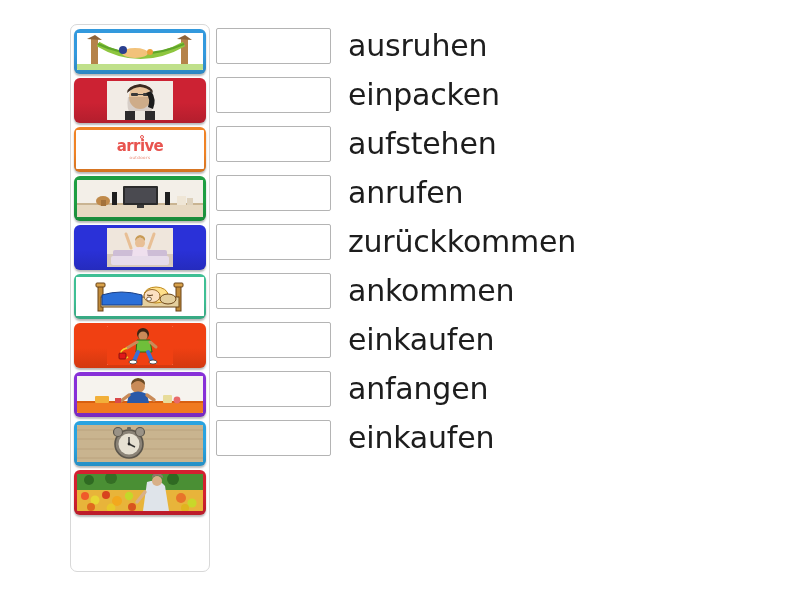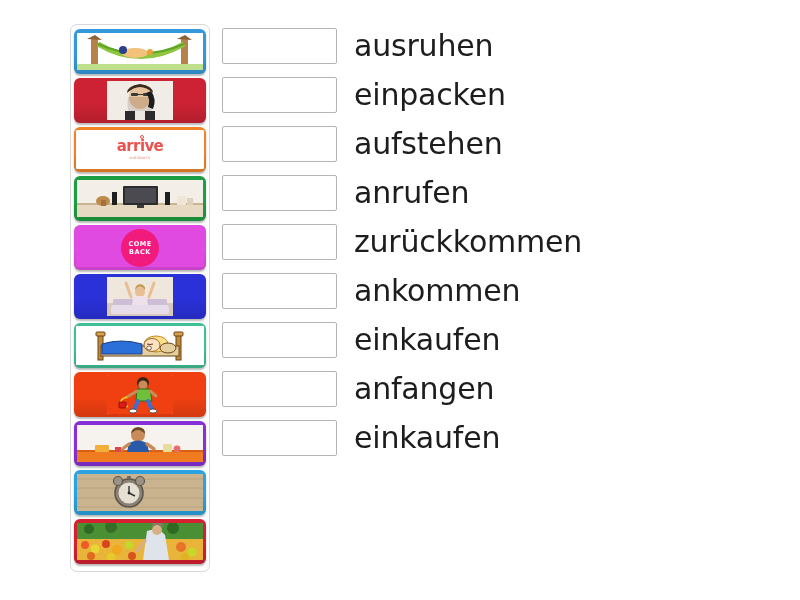--- a/index.html
+++ b/index.html
@@ -53,21 +53,21 @@
     align-items: center;
     justify-content: center;
   }
   
   .tile.wide .thumb { width: 126px; height: 37px; }
   .tile.full .thumb { width: 128px; height: 39px; }
 
   
   .answers {
     position: absolute;
-    left: 222px; top: 28px;
+    left: 216px; top: 28px;
     width: 540px;
     display: flex;
     flex-direction: column;
     gap: 13px;
   }
   .answer-row {
     display: flex;
     align-items: center;
     height: 36px;
   }
@@ -188,30 +188,20 @@
     <rect x="46" y="6" width="35" height="19" rx="1" fill="#2b2b2b"></rect>
     <rect x="48" y="8" width="31" height="15" fill="#4a4a50"></rect>
     <rect x="60" y="25" width="7" height="3" fill="#3a3a3a"></rect>
     <rect x="35" y="12" width="5" height="13" fill="#1f1f1f"></rect>
     <rect x="88" y="12" width="5" height="13" fill="#1f1f1f"></rect>
     <ellipse cx="26" cy="21" rx="7" ry="5" fill="#c08a4a"></ellipse>
     <rect x="24" y="20" width="5" height="6" fill="#a3723a"></rect>
     <rect x="100" y="16" width="9" height="9" fill="#efe6d6"></rect>
     <rect x="110" y="18" width="6" height="7" fill="#ded2bd"></rect>
   </svg>
-          </div>
-        </div>
-        <div class="tile full" style="background: linear-gradient(rgb(224, 74, 224) 0%, rgb(224, 74, 224) 55%, rgba(0, 0, 0, 0.12) 100%), rgb(224, 74, 224);">
-          <div class="thumb" title="Pink circular badge reading COME BACK">
-            <div style="width:100%;height:100%;background:#e04ae0;display:flex;align-items:center;justify-content:center;">
-    <div class="comeback-circle">
-                <span>COME</span>
-                <span>BACK</span>
-              </div>
-  </div>
           </div>
         </div>
         <div class="tile " style="background: linear-gradient(rgb(42, 49, 216) 0%, rgb(42, 49, 216) 55%, rgba(0, 0, 0, 0.12) 100%), rgb(42, 49, 216);">
           <div class="thumb" title="Woman stretching arms up while sitting in bed">
             <svg viewBox="0 0 66 39" width="100%" height="100%" preserveAspectRatio="none">
     <rect width="66" height="39" fill="#efe6dc"></rect>
     <rect x="0" y="26" width="66" height="13" fill="#d8c9bc"></rect>
     <rect x="6" y="22" width="54" height="8" rx="2" fill="#cdbdd6"></rect>
     <rect x="4" y="28" width="58" height="9" rx="2" fill="#e7dcea"></rect>
     <path d="M24 20 L19 6" stroke="#e8bf95" stroke-width="3" stroke-linecap="round"></path>

